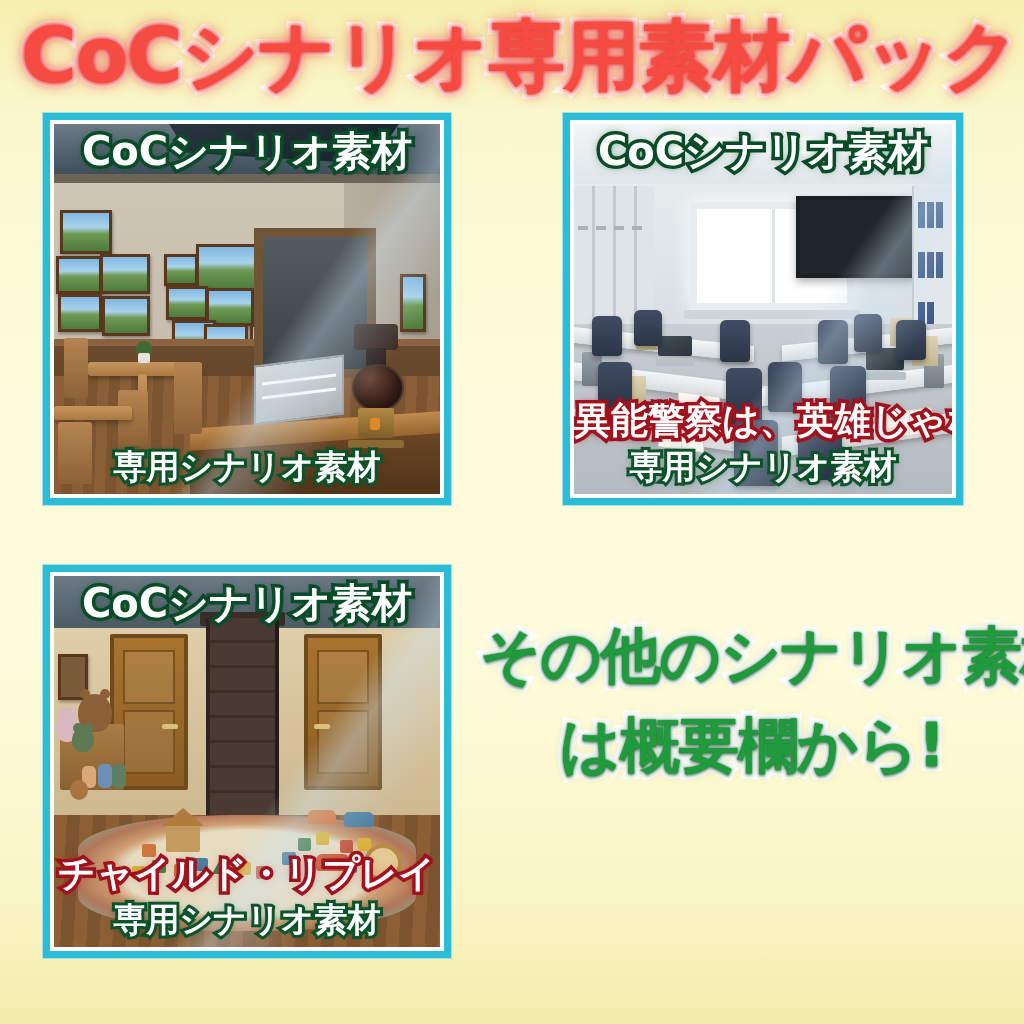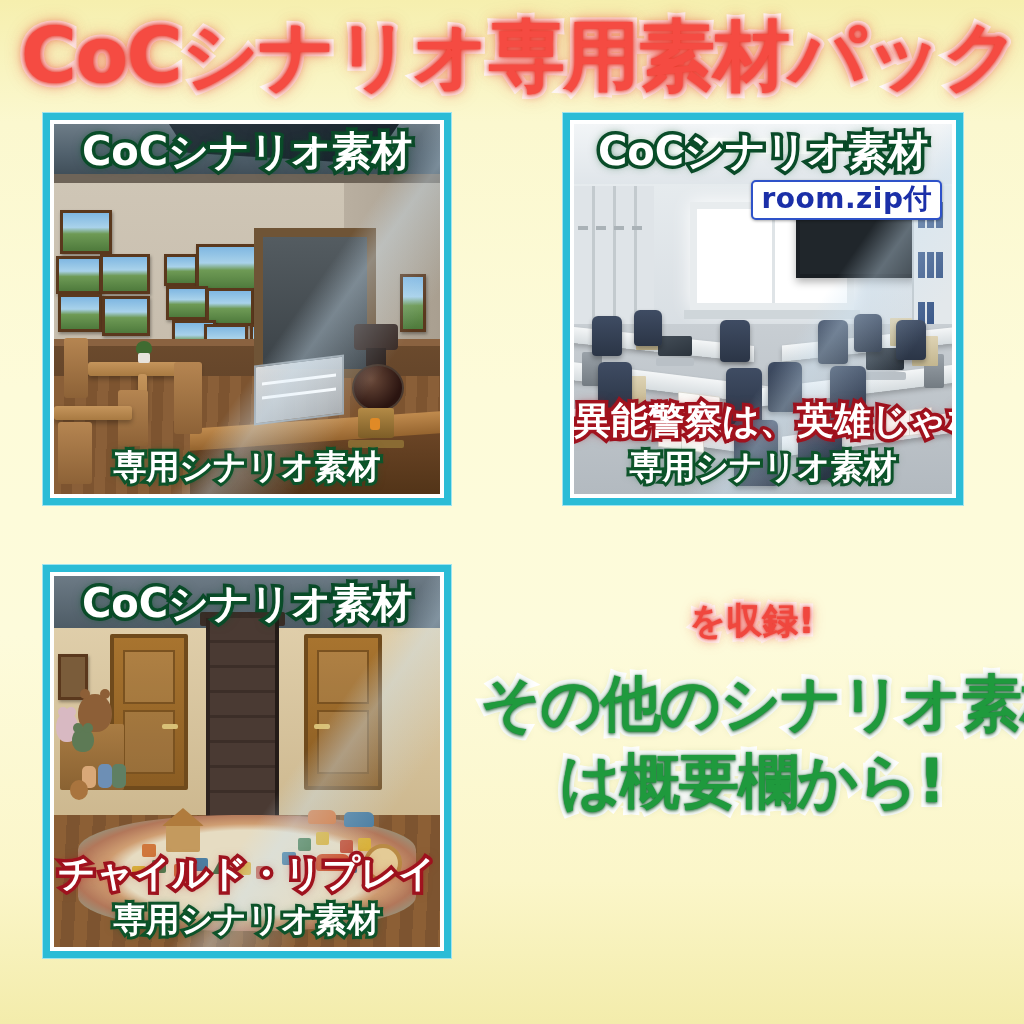--- a/index.html
+++ b/index.html
@@ -201,21 +201,21 @@
   }
   .promo-red.l2{margin-top:2px;}
   .promo-green{
     text-align:center;font-weight:bold;color:#1f9a3d;
     font-size:60px;line-height:74px;letter-spacing:-1px;
     -webkit-text-stroke:10px #ffffff;paint-order:stroke fill;
     text-shadow:0 0 2px #0f6b2a,0 2px 3px rgba(12,80,34,.55),0 0 9px rgba(16,90,40,.35);
     white-space:nowrap;
   }
   .promo-green.l1{margin-top:22px;}
-  .promo-green.l2{margin-top:4px;}
+  .promo-green.l2{margin-top:16px;}
 </style>
 </head>
 <body>
 
 <div class="canvas">
 
   <div class="main-title">CoCシナリオ専用素材パック</div>
 
   <div class="card" id="card-coffee">
     <div class="card-inner">
@@ -502,21 +502,20 @@
         <div class="ochair" style="right:70px;top:190px;width:28px;height:38px;"></div>
         <div class="ochair" style="right:104px;top:196px;width:30px;height:44px;"></div>
         <div class="ochair" style="right:86px;top:242px;width:36px;height:56px;"></div>
         <div class="ochair" style="right:110px;top:292px;width:44px;height:64px;"></div>
         <div class="ochair" style="right:150px;top:238px;width:34px;height:50px;"></div>
 
         <div class="glass-sheen"></div>
       </div>
 
       <div class="card-head">CoCシナリオ素材</div>
-      <div class="zip-badge">room.zip付</div>
       <div class="card-title">異能警察は、英雄じゃない</div>
       <div class="card-sub">専用シナリオ素材</div>
     </div>
   </div>
 
   <div class="card" id="card-child">
     <div class="card-inner">
 
       <div class="child">
         <div class="wall"></div>
@@ -585,18 +584,17 @@
         <div class="glass-sheen"></div>
       </div>
 
       <div class="card-head">CoCシナリオ素材</div>
       <div class="card-title">チャイルド・リプレイ</div>
       <div class="card-sub">専用シナリオ素材</div>
     </div>
   </div>
 
   <div class="promo">
-    <div class="promo-red l2">を収録!</div>
     <div class="promo-green l1">その他のシナリオ素材</div>
     <div class="promo-green l2">は概要欄から!</div>
   </div>
 
 </div>
 
 </body></html>

